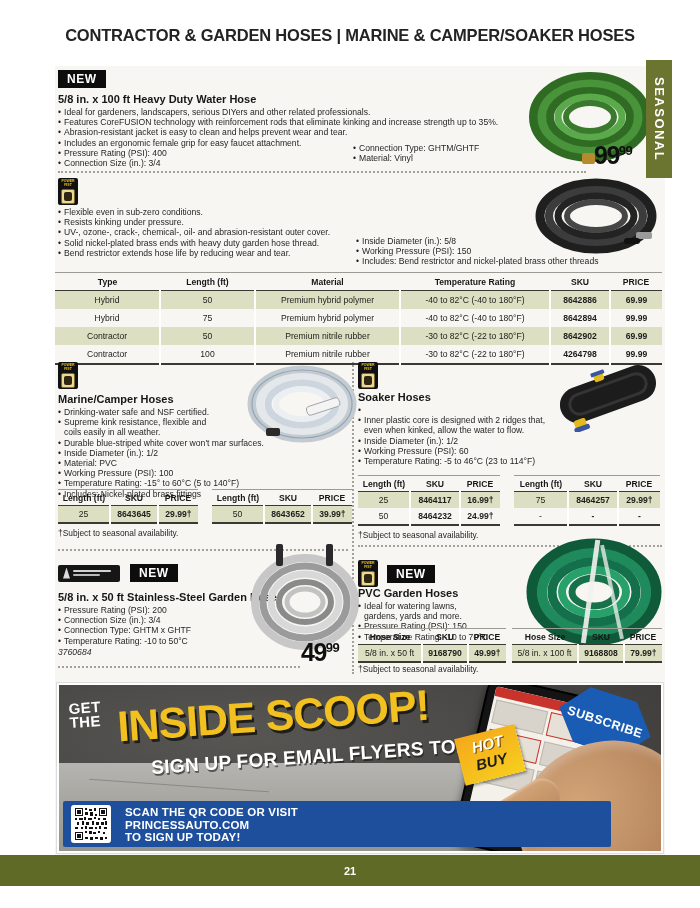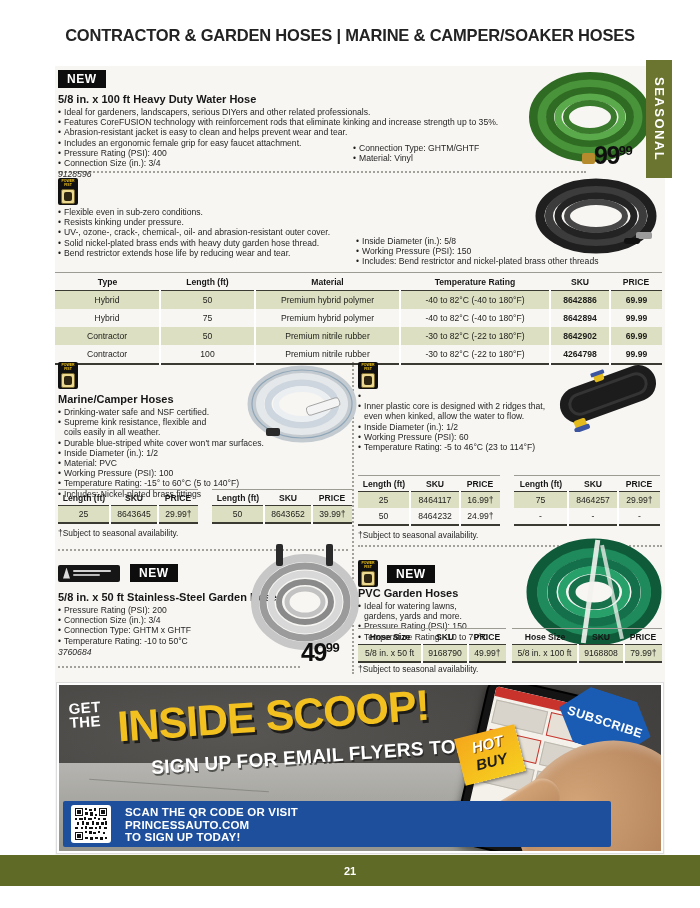--- a/index.html
+++ b/index.html
@@ -48,21 +48,21 @@
   .big-table tbody tr:nth-child(odd) td{background:#dcdfc1;}
   .big-table tbody{border-bottom:2px solid #3a3a32;}
   .big-table td:nth-child(5),.big-table td:nth-child(6){font-weight:700;}
   .mini{position:absolute;font-size:8.6px;table-layout:fixed;z-index:2;background:transparent;}
   .mini th{border-top:1px solid #9c9c94;border-bottom:1.5px solid #3a3a32;padding:2.5px 1px;
            font-weight:700;text-align:center;color:#161616;}
   .mini td{padding:3px 1px;text-align:center;border-left:2px solid rgba(255,255,255,.95);}
   .mini td:first-child{border-left:none;}
   .mini tbody tr:nth-child(odd) td{background:#dcdfc1;}
   .mini tbody{border-bottom:2px solid #3a3a32;}
-  .mini td:nth-child(2),.mini td:nth-child(3){font-weight:400;}
+  .mini td:nth-child(2),.mini td:nth-child(3){font-weight:700;}
   .fnote{position:absolute;font-size:8.4px;color:#1f1f1f;z-index:2;}
   .img{position:absolute;z-index:1;}
   
   .banner{position:absolute;left:57px;top:683px;width:606px;height:170px;background:#4d4b49;
           overflow:hidden;border:2px solid #fff;box-sizing:border-box;box-shadow:0 0 0 1px #ddd;z-index:4;}
   .asphalt{position:absolute;left:0;top:0;right:0;bottom:0;
            background:radial-gradient(ellipse at 30% 30%, #585653, #403e3c 80%);}
   .concrete{position:absolute;left:0;bottom:0;right:0;height:88px;
             background:linear-gradient(#b5b4b0,#95958e);}
   .crack{position:absolute;height:1px;background:#7c7c76;opacity:.7;}
@@ -168,21 +168,20 @@
     <div class="specs-right" style="left:295px;top:74px;">
       <div class="bullet">
           <span class="bm">•</span>
           <span class="bt">Connection Type: GHTM/GHTF</span>
         </div>
       <div class="bullet">
           <span class="bm">•</span>
           <span class="bt">Material: Vinyl</span>
         </div>
     </div>
-    <div class="sku">9128596</div>
   </div>
   <div class="dotline" style="left:58px;top:171px;width:528px;"></div>
   <div class="price" style="left:594px;top:143px;">
     <span class="pd">99</span><span class="pc">99</span>
   </div>
 
   <div class="sec" style="left:58px;top:178px;width:604px;">
     <div class="img" style="right:2px;top:-4px;width:128px;height:84px;">
       <svg width="128" height="84" viewBox="0 0 128 84">
         <ellipse cx="64" cy="42" rx="56" ry="33" fill="none" stroke="#1f1f1f" stroke-width="9"></ellipse>
@@ -405,20 +404,21 @@
           <rect x="12" y="59" width="16" height="5" rx="2" fill="#3b55a0"></rect>
         </g>
       </svg>
     </div>
     <div class="pf">
       <div class="pft">POWER FIST</div>
       <div class="pfe">
           <div class="pff"></div>
         </div>
     </div>
+    <div class="stitle" style="margin-top:2px;">Soaker Hoses</div>
     <div class="bullets" style="margin-top:2px;width:304px;">
       <div class="bullet">
           <span class="bm">•</span>
         </div>
       <div class="bullet">
           <span class="bm">•</span>
           <span class="bt">Inner plastic core is designed with 2 ridges that,
 even when kinked, allow the water to flow.</span>
         </div>
       <div class="bullet">

